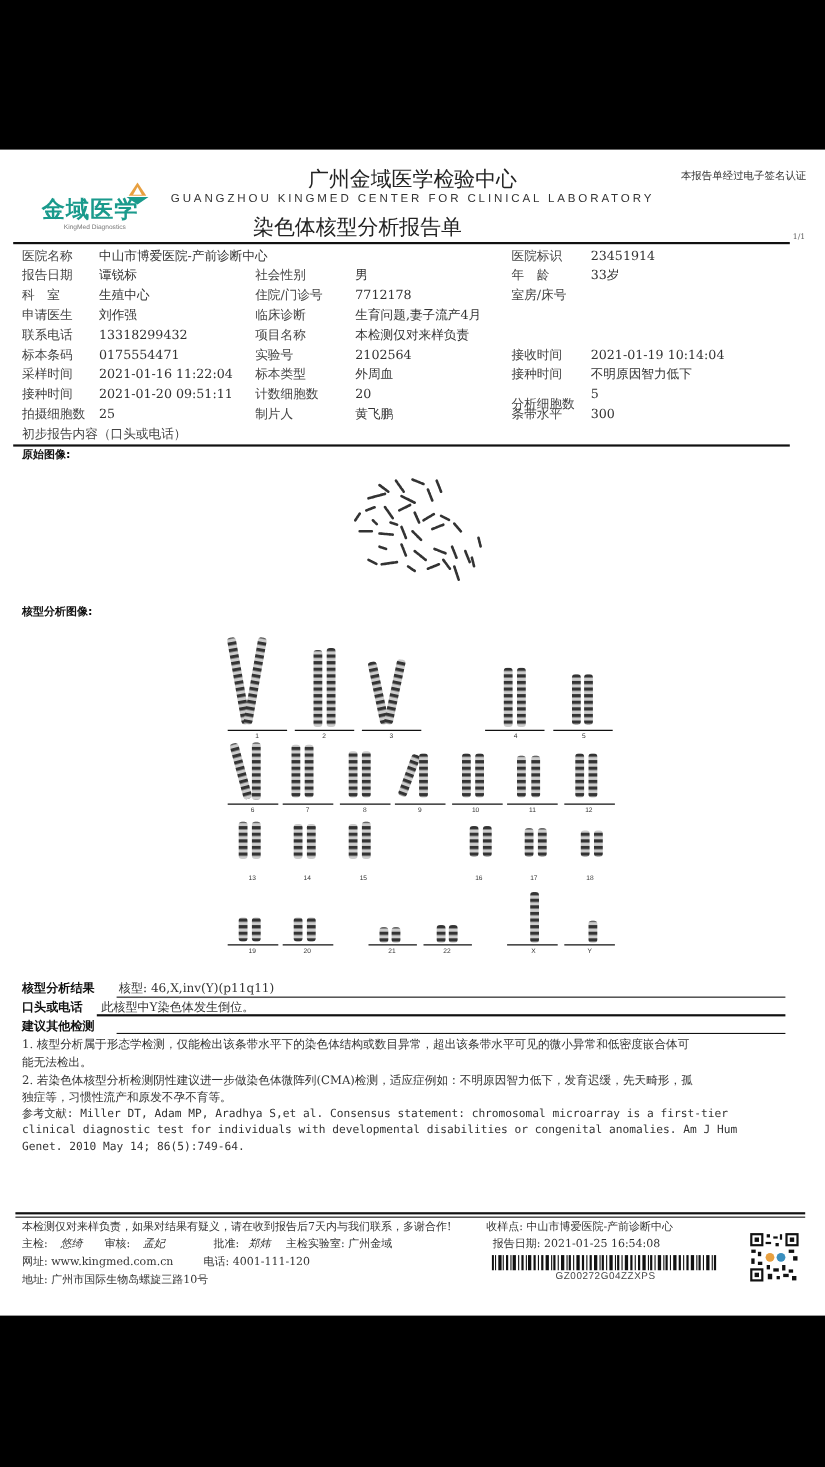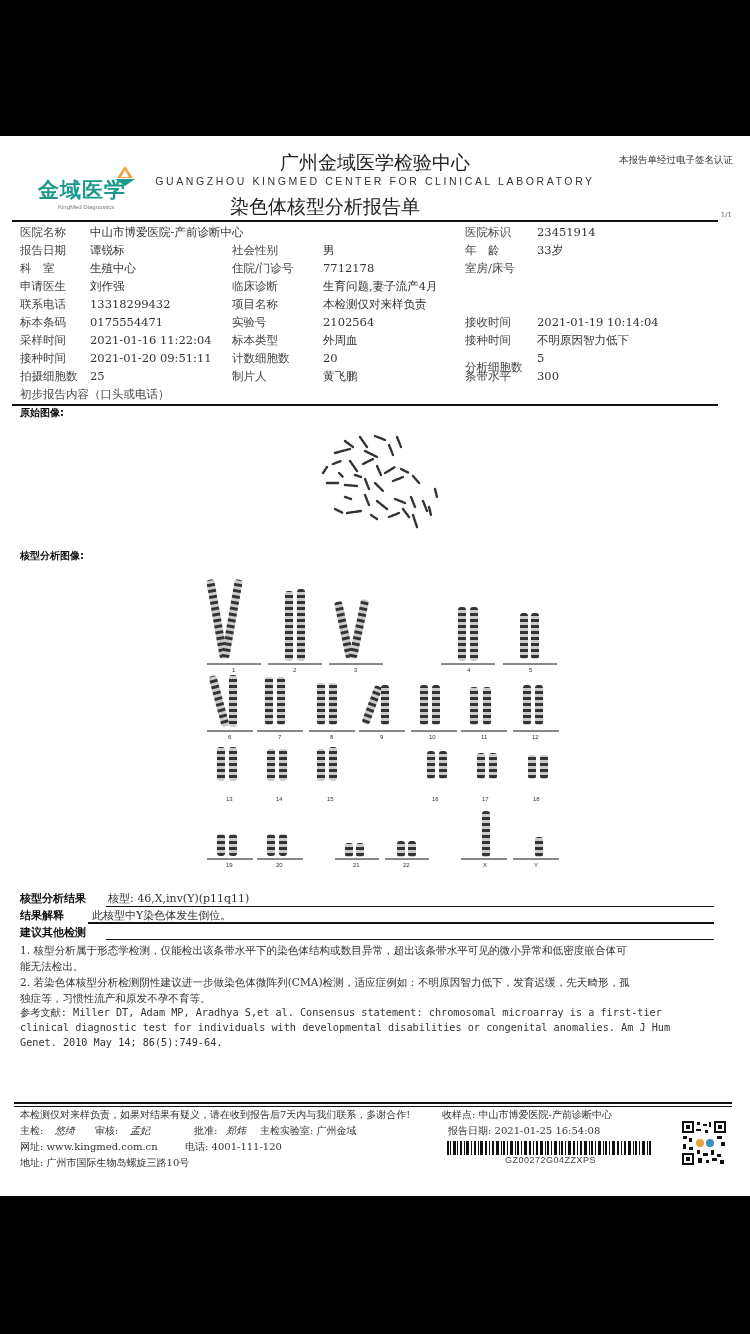--- a/index.html
+++ b/index.html
@@ -265,21 +265,21 @@
       <span class="abs" style="left:158px;top:291px">21</span>
       <span class="abs" style="left:208px;top:291px">22</span>
       <span class="abs" style="left:288px;top:291px">X</span>
       <span class="abs" style="left:339px;top:291px">Y</span>
     </div>
   </div>
 
   <div class="abs res-lbl" style="left:20px;top:755px">核型分析结果</div>
   <div class="abs res-val" style="left:108px;top:755px">核型: 46,X,inv(Y)(p11q11)</div>
   <div class="hr" style="left:106px;top:770px;width:608px;height:1px;"></div>
-  <div class="abs res-lbl" style="left:20px;top:772px">结果解释</div>
+  <div class="abs res-lbl" style="left:20px;top:772px">口头或电话</div>
   <div class="abs res-val" style="left:92px;top:772px">此核型中Y染色体发生倒位。</div>
   <div class="hr" style="left:88px;top:786px;width:626px;height:2px;"></div>
   <div class="abs res-lbl" style="left:20px;top:789px">建议其他检测</div>
   <div class="hr" style="left:106px;top:803px;width:608px;height:1px;"></div>
 
   <div class="abs note" style="left:20px;top:806px">1. 核型分析属于形态学检测，仅能检出该条带水平下的染色体结构或数目异常，超出该条带水平可见的微小异常和低密度嵌合体可</div>
   <div class="abs note" style="left:20px;top:822px">能无法检出。</div>
   <div class="abs note" style="left:20px;top:838px">2. 若染色体核型分析检测阴性建议进一步做染色体微阵列(CMA)检测，适应症例如：不明原因智力低下，发育迟缓，先天畸形，孤</div>
   <div class="abs note" style="left:20px;top:854px">独症等，习惯性流产和原发不孕不育等。</div>
   <div class="abs mono" style="left:20px;top:869px">参考文献: Miller DT, Adam MP, Aradhya S,et al. Consensus statement: chromosomal microarray is a first-tier</div>

